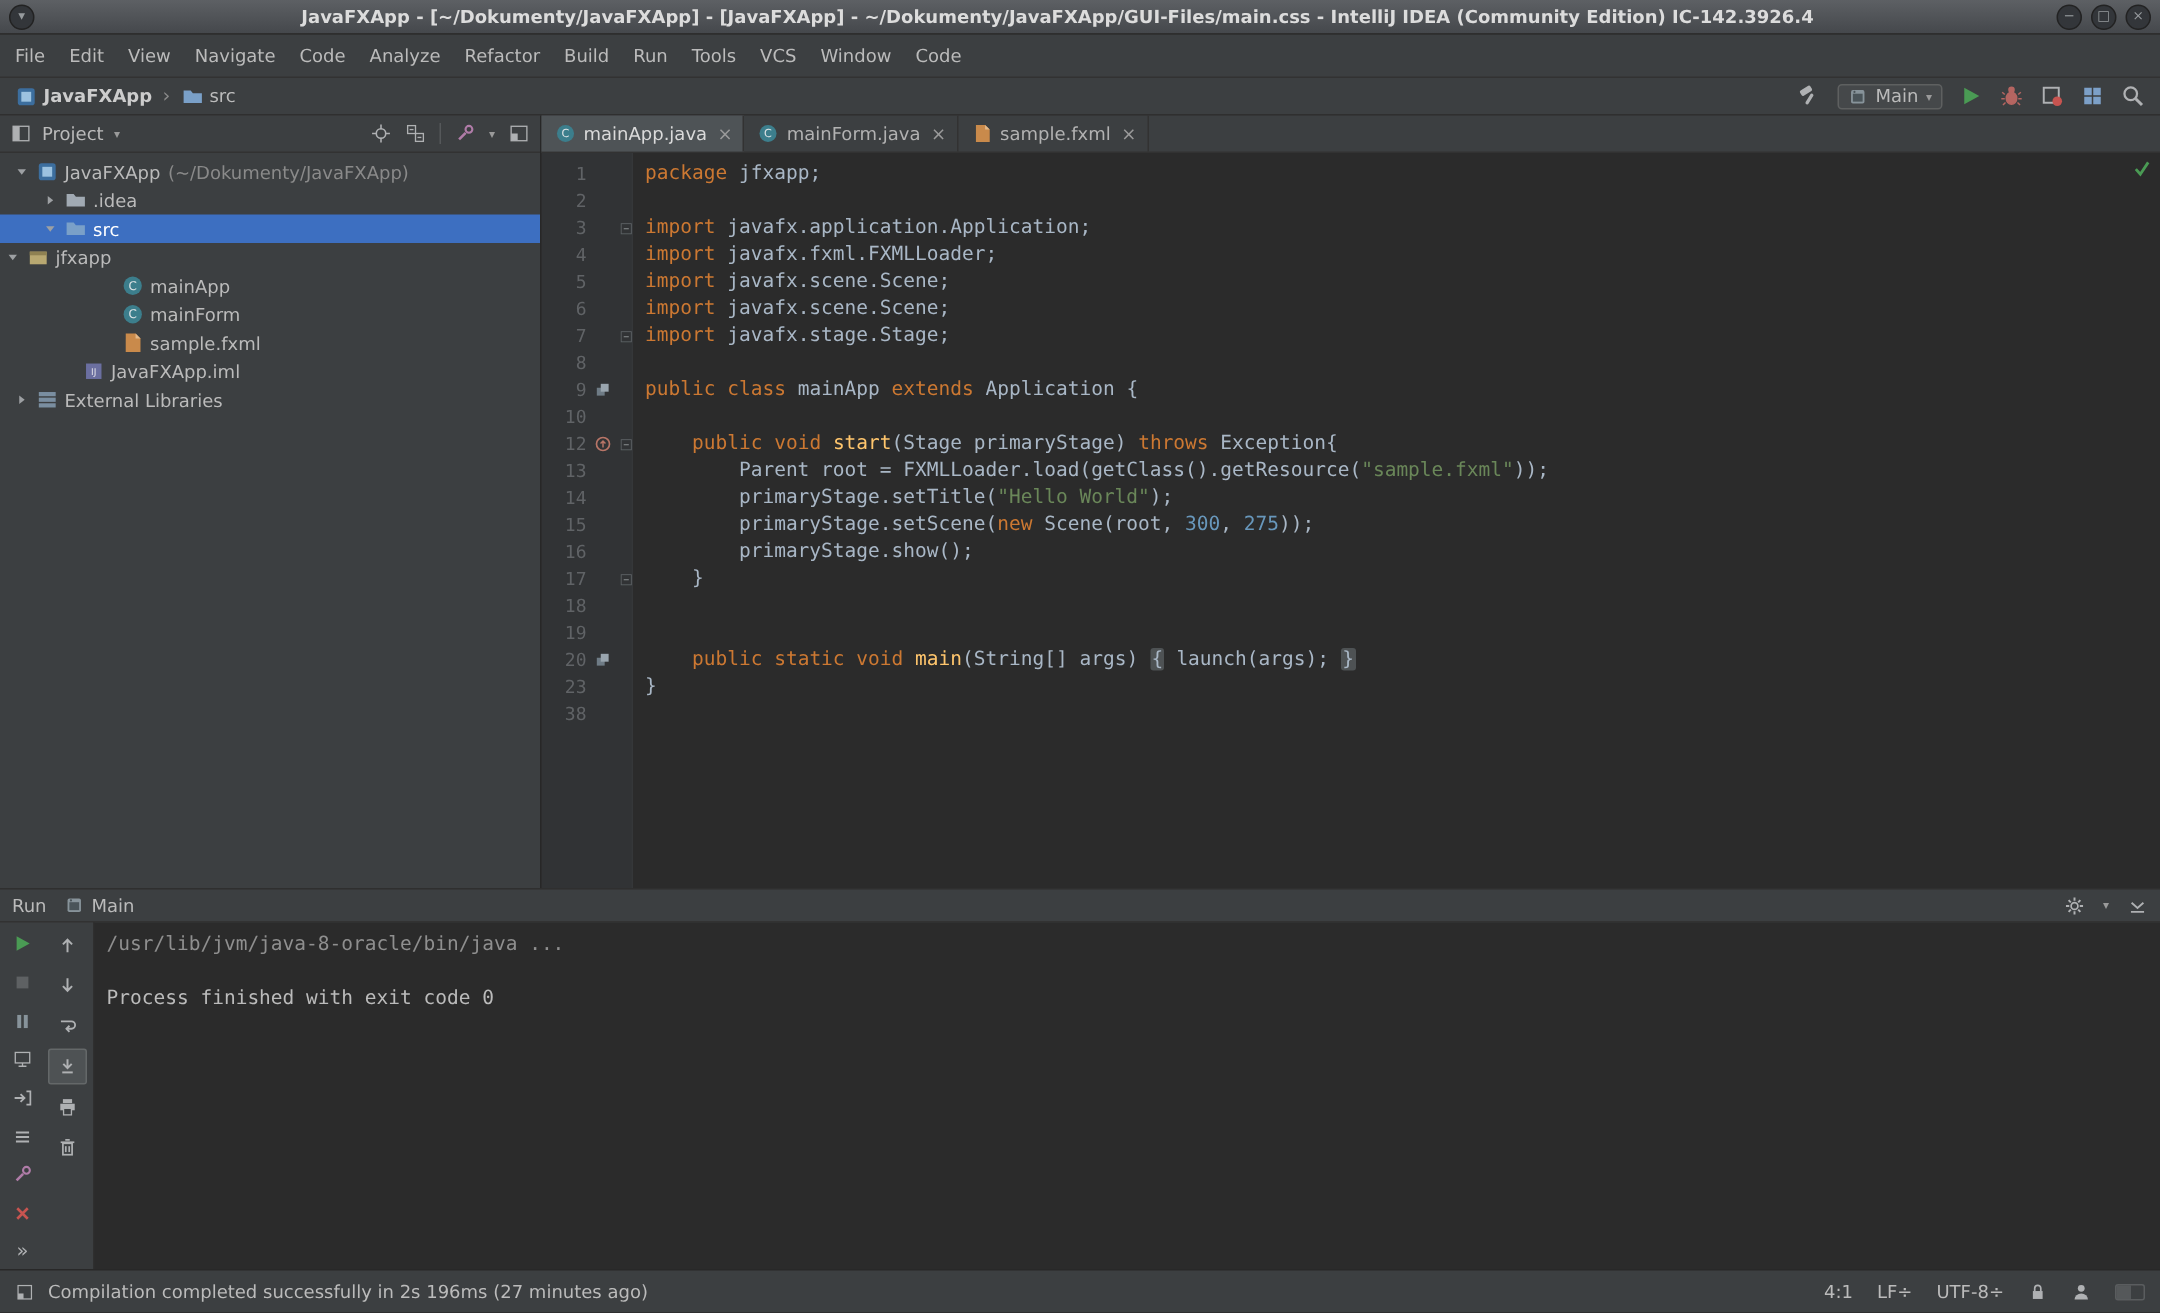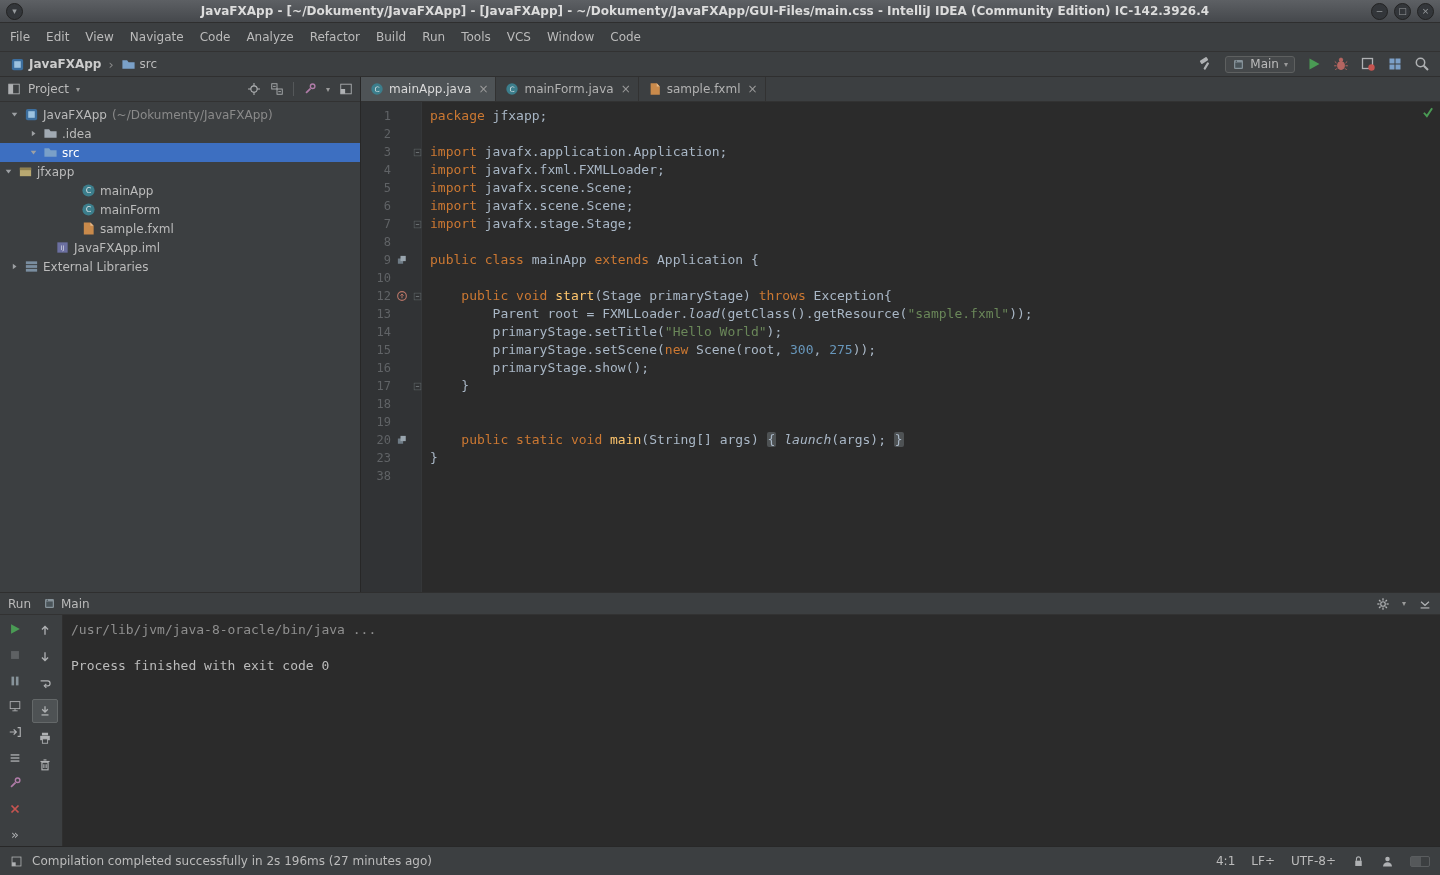--- a/index.html
+++ b/index.html
@@ -70,21 +70,21 @@
   .code{position:relative}
   .code-row{display:flex;height:18px;line-height:18px}
   .ln{width:30px;flex:none;text-align:right;color:var(--line-number);font-size:12px;padding-right:2px}
   .gut{width:18px;flex:none;display:flex;align-items:center;justify-content:center}
   .gut svg{width:12px;height:12px}
   .fcol{width:12px;flex:none;display:flex;align-items:center;justify-content:center}
   .fcol svg{width:9px;height:9px}
   .ctext{padding-left:7px;color:var(--text);white-space:pre}
   .s-kw{color:var(--keyword)} .s-str{color:var(--string)} .s-num{color:var(--number)}
   .s-ann{color:var(--annotation)} .s-mth{color:var(--method)} .s-pl{color:var(--text)}
-  .s-it{font-style:italic}
+  .s-it{}
   .s-fold{background:#4e5254;border-radius:2px;padding:0 1px}
   .inspect{position:absolute;top:4px;right:6px}
   .inspect svg{width:12px;height:12px}
 
   
   .run-panel{height:253px;flex:none;display:flex;flex-direction:column;background:#3c3f41;border-top:1px solid #2f2f2f}
   .run-header{height:21px;flex:none;display:flex;align-items:center;padding:0 8px;gap:12px;border-bottom:1px solid #323232}
   .run-session{display:flex;align-items:center;gap:5px}
   .run-session svg{width:13px;height:13px}
   .run-header-right{margin-left:auto;display:flex;align-items:center;gap:12px}

